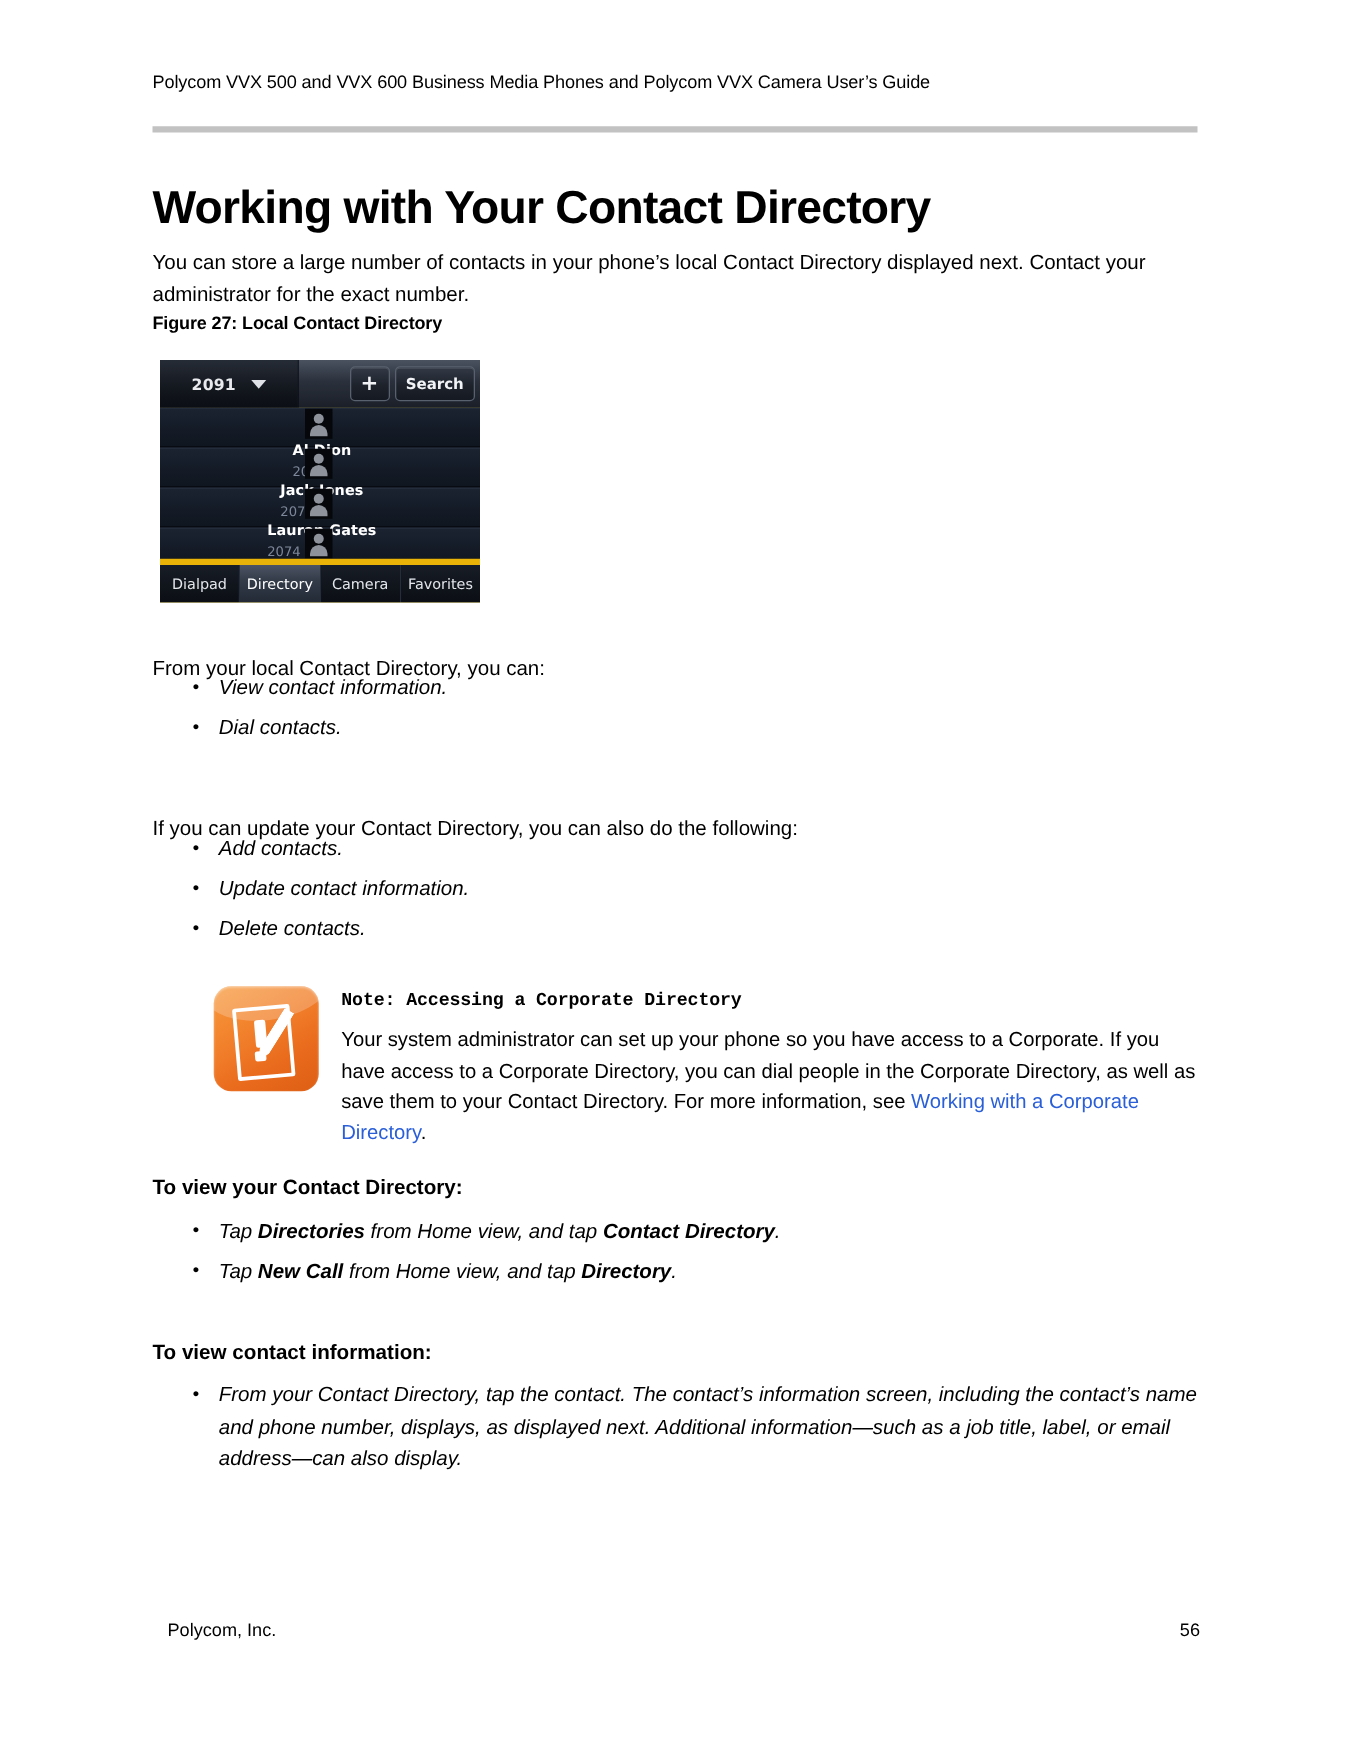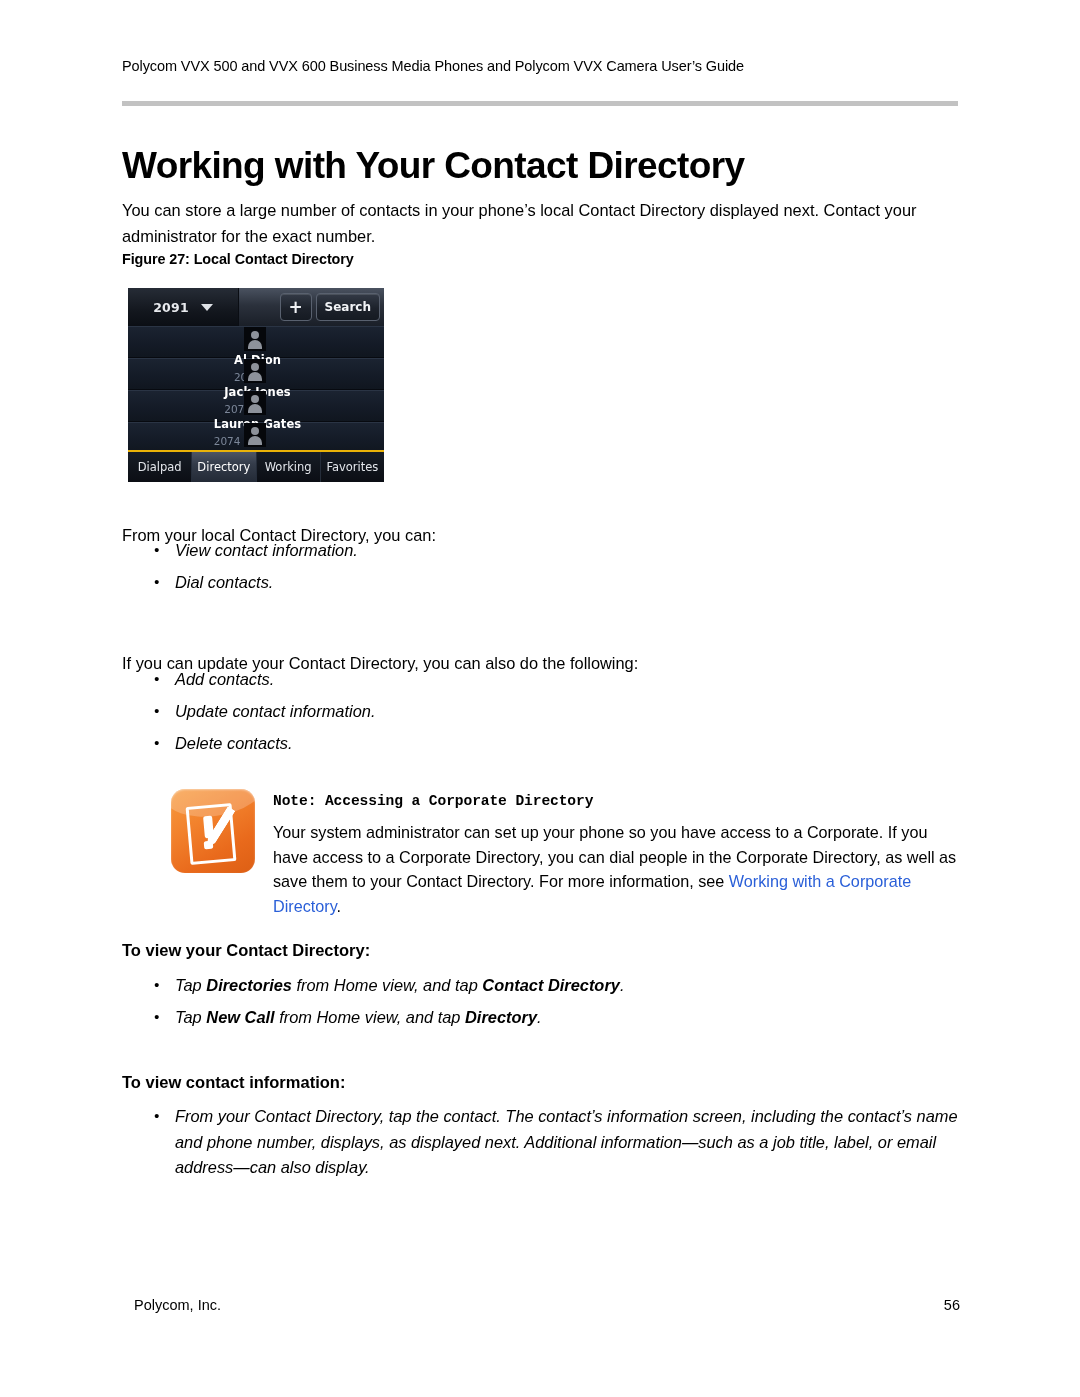--- a/index.html
+++ b/index.html
@@ -184,21 +184,21 @@
   }
 
   .phone-tabbar {
     position: absolute;
     left: 0;
     bottom: 0;
     width: 100%;
     height: 30px;
     display: flex;
     background: #0a0d13;
-    border-top: 2px solid #eab308;
+    border-top: 5px solid #eab308;
   }
   .ptab {
     flex: 1;
     display: flex;
     align-items: center;
     justify-content: center;
     color: #e3e6eb;
     font-size: 11.5px;
     background: linear-gradient(180deg, #171d26 0%, #0b0e14 100%);
     border-right: 1px solid #252d3a;
@@ -387,21 +387,21 @@
         <span class="c-text">
           <span class="c-name">Louis Strong</span><br>
           <span class="c-num">2092</span>
         </span>
       </div>
     </div>
 
     <div class="phone-tabbar">
       <div class="ptab">Dialpad</div>
       <div class="ptab active">Directory</div>
-      <div class="ptab">Working</div>
+      <div class="ptab">Camera</div>
       <div class="ptab">Favorites</div>
     </div>
   </div>
 
   <p class="body-text lead" style="top:507px">From your local Contact Directory, you can:</p>
   <ul class="doc-list" style="top:538px">
     <li>View contact information.</li>
     <li>Dial contacts.</li>
   </ul>
 

